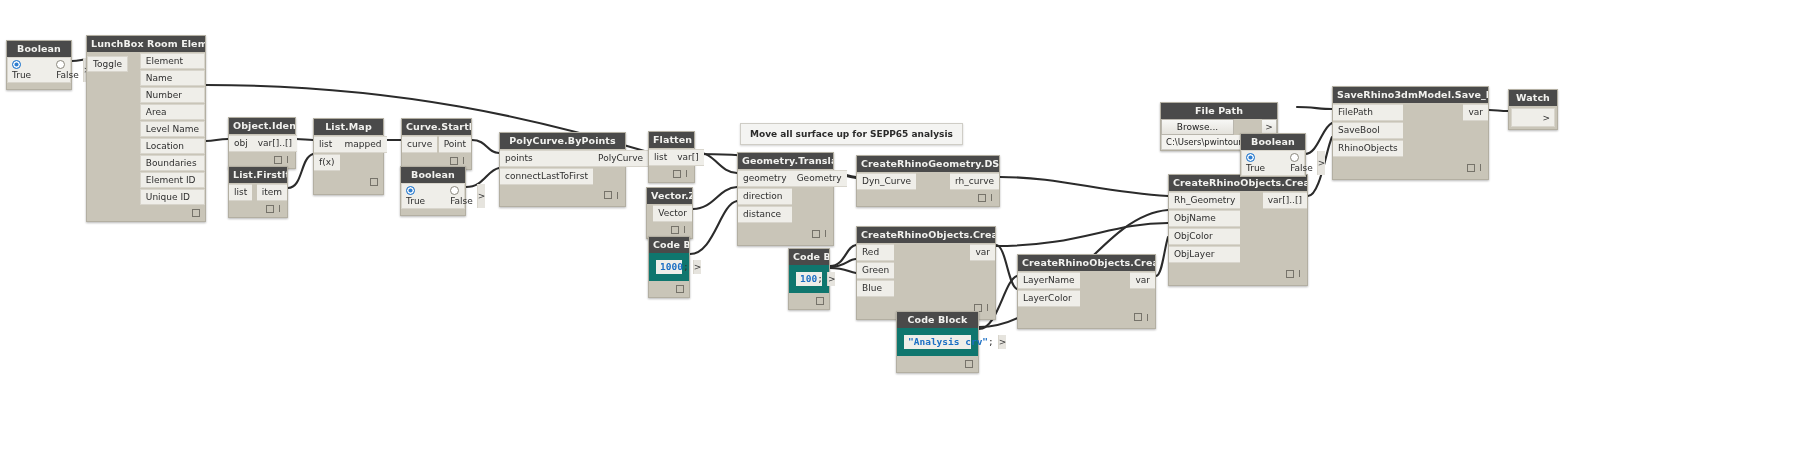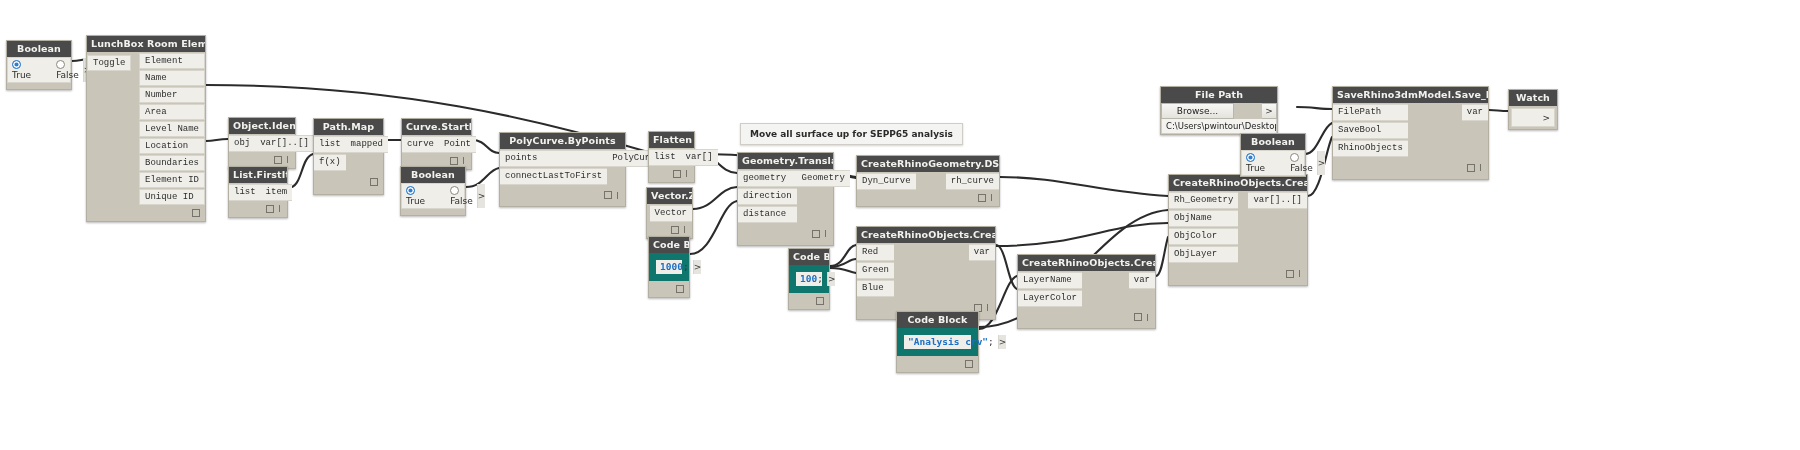--- a/index.html
+++ b/index.html
@@ -26,21 +26,21 @@
     color:#f2f2ef;
     font-size:9.5px;
     font-weight:bold;
     text-align:center;
     padding:3px 4px 3px 4px;
     line-height:10px;
     white-space:nowrap;
     overflow:hidden;
     letter-spacing:.1px;
   }
-  .node-body{position:relative;font-family:Liberation Mono, monospace;}
+  .node-body{position:relative;}
   .ports{display:flex;justify-content:space-between;align-items:flex-start;}
   .in-col,.out-col{display:flex;flex-direction:column;}
   .port{
     background:#efeee9;
     color:#2e2e2e;
     font-size:9px;
     line-height:11px;
     padding:2px 5px 2px 5px;
     margin:1px 0 0 0;
     white-space:nowrap;
@@ -257,21 +257,21 @@
           <div class="port out">item</div>
         </div>
     </div>
     <div class="node-footer">
       <span class="glyph-box"></span>
       <span class="glyph-bar"></span>
     </div>
   </div>
 
   <div class="node" style="left:313px;top:118px;width:71px;">
-    <div class="node-title">Path.Map</div>
+    <div class="node-title">List.Map</div>
     <div class="node-body ports">
       <div class="in-col">
         <div class="port in">list</div>
         <div class="port in">f(x)</div>
       </div>
       <div class="out-col">
           <div class="port out">mapped</div>
         </div>
     </div>
     <div class="node-footer" style="height:18px">
@@ -471,21 +471,21 @@
       <div class="out-col">
           <div class="port out">var[]..[]</div>
         </div>
     </div>
     <div class="node-footer" style="height:17px">
       <span class="glyph-box"></span>
       <span class="glyph-bar"></span>
     </div>
   </div>
 
-  <div class="node" style="left:1160px;top:86px;width:118px;">
+  <div class="node" style="left:1160px;top:102px;width:118px;">
     <div class="node-title">File Path</div>
     <div class="fp-row">
       <div class="fp-browse">Browse...</div>
       <div class="fp-chev">&gt;</div>
     </div>
     <div class="fp-path">C:\Users\pwintour\Desktop\Untitled.3dm</div>
   </div>
 
   <div class="node" style="left:1240px;top:133px;width:66px;">
     <div class="node-title">Boolean</div>

